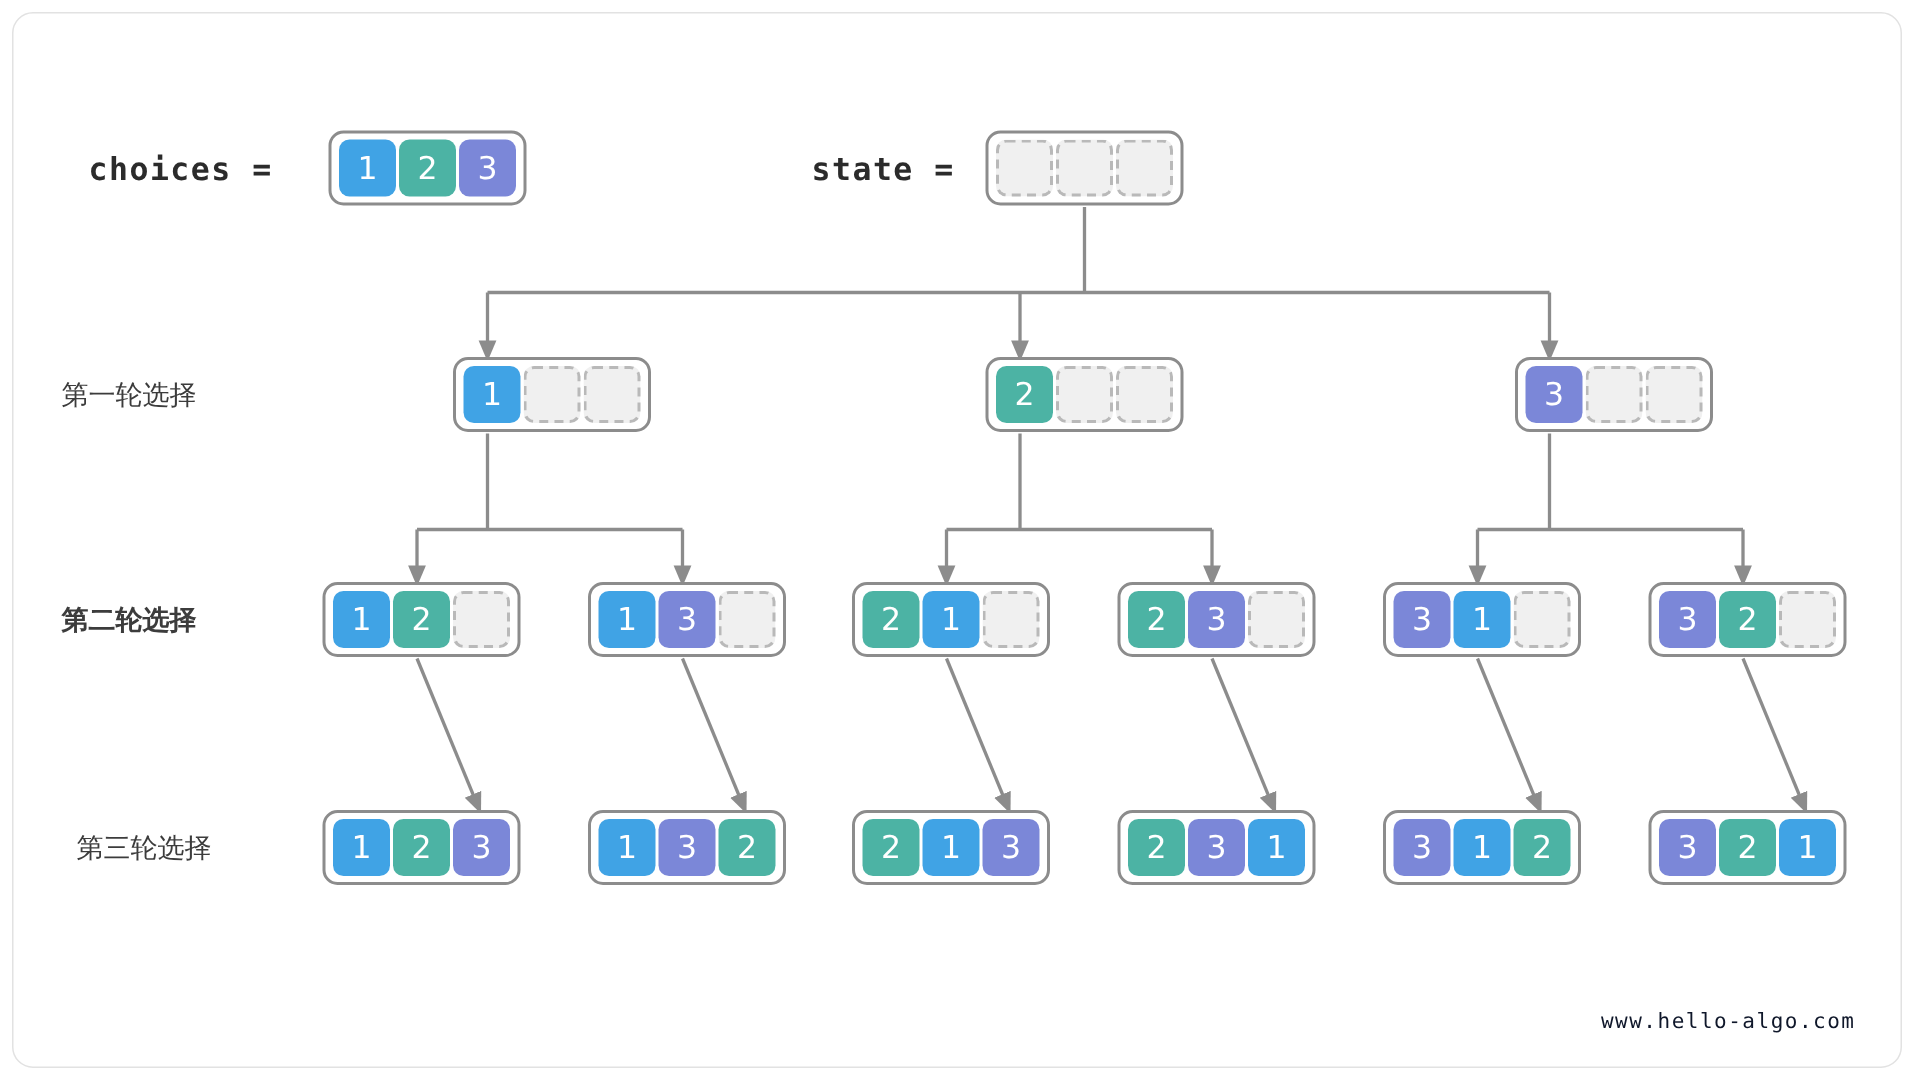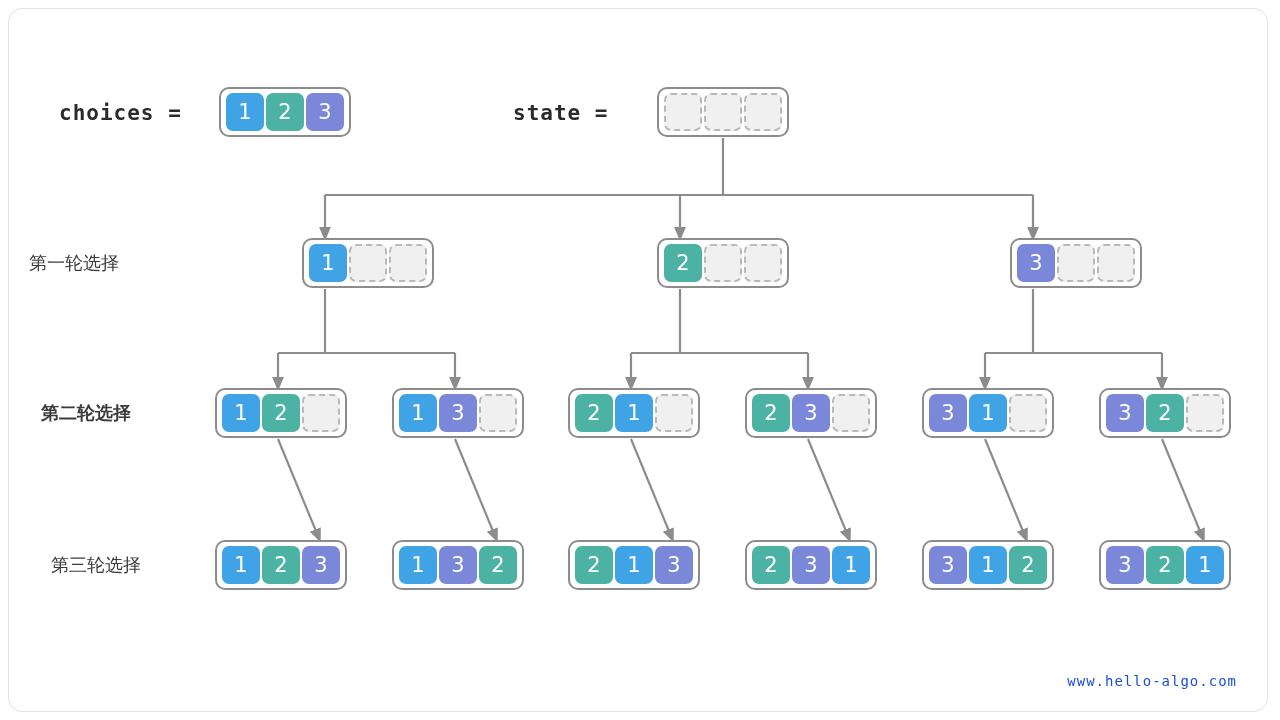--- a/index.html
+++ b/index.html
@@ -60,21 +60,21 @@
     color:transparent;
   }
   .cell.v1{background:#3eа0e8;}
   .cell.v1{background:#40a3e5;}
   .cell.v2{background:#4cb3a4;}
   .cell.v3{background:#7b87d8;}
 
   .watermark{
     position:absolute;right:30px;bottom:22px;
     font-family:"DejaVu Sans Mono","Liberation Mono",monospace;
-    font-size:14px;color:#1d4ed8;letter-spacing:1px;
+    font-size:14px;color:#0f172a;letter-spacing:1px;
   }
 </style>
 </head>
 <body>
 
 <div id="canvas">
 
   <svg id="wires" viewBox="0 0 1264 704" xmlns="http://www.w3.org/2000/svg">
     <defs>
       <marker id="arrowhead" markerWidth="7" markerHeight="7" refX="3.2" refY="3.1" orient="auto" markerUnits="strokeWidth">
@@ -108,29 +108,29 @@
       </g>
   </svg>
 
   <div class="varlabel" style="left:50px;top:92px;">choices  =</div>
   <div class="group" id="choices-group" style="left:276px;top:103px;">
       <div class="cell v1">1</div>
       <div class="cell v2">2</div>
       <div class="cell v3">3</div>
     </div>
 
-  <div class="varlabel" style="left:504px;top:92px;">state  =</div>
+  <div class="varlabel" style="left:532px;top:92px;">state  =</div>
   <div class="group" id="state-group" style="left:714px;top:103px;">
       <div class="cell empty"></div>
       <div class="cell empty"></div>
       <div class="cell empty"></div>
     </div>
 
   <div id="rows-host">
-      <div class="rowlabel" style="left: 20px; top: 254px;">第一轮选择</div>
+      <div class="rowlabel" style="left: 32px; top: 254px;">第一轮选择</div>
       <div class="group" style="left: 359px; top: 254px;">
         <div class="cell v1">1</div>
         <div class="cell empty"></div>
         <div class="cell empty"></div>
       </div>
       <div class="group" style="left: 714px; top: 254px;">
         <div class="cell v2">2</div>
         <div class="cell empty"></div>
         <div class="cell empty"></div>
       </div>

